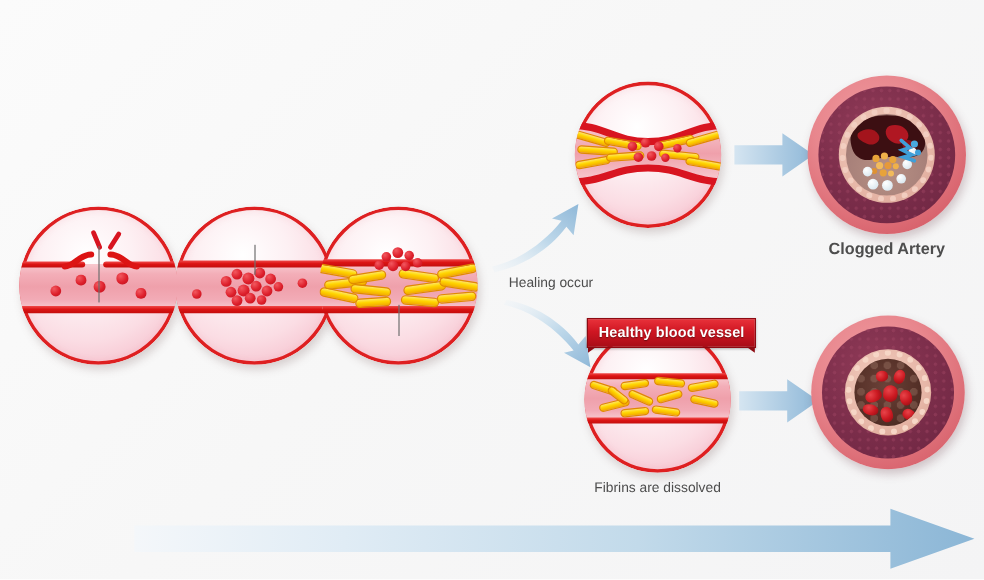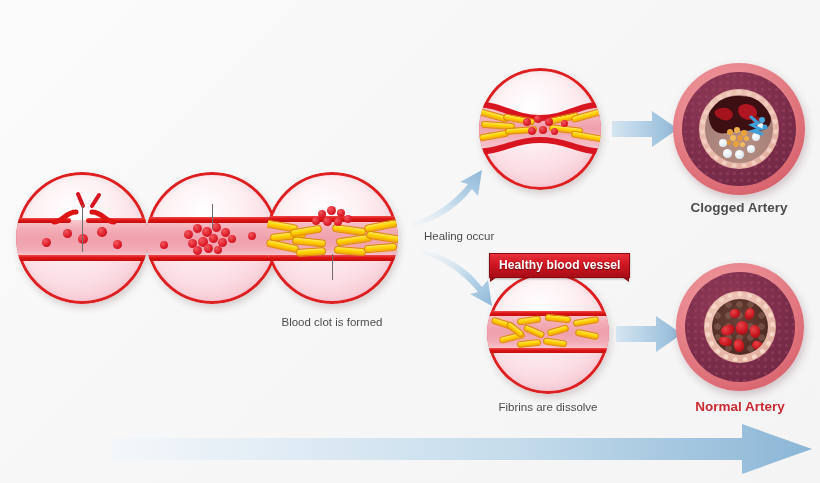--- a/index.html
+++ b/index.html
@@ -235,21 +235,20 @@
       <div class="plt" style="left:61px; top:34px; width:9px;height:9px;"></div>
       <div class="plt" style="left:71px; top:37px; width:8px;height:8px;"></div>
       <div class="plt" style="left:46px; top:45px; width:8px;height:8px;"></div>
       <div class="plt" style="left:57px; top:45px; width:9px;height:9px;"></div>
       <div class="plt" style="left:68px; top:46px; width:8px;height:8px;"></div>
       <div class="plt" style="left:78px; top:43px; width:8px;height:8px;"></div>
       <div class="leader" style="left:66px; top:82px; height:26px;"></div>
     </div>
   </div>
   <div class="cap inner-lab" style="left:272px; top:278px; width:120px;">Fibrin</div>
-  <div class="cap" style="left:262px; top:315px; width:140px;">Blood clot is formed</div>
 
   <div class="cap" style="left:404px; top:229px; width:92px; text-align:left;margin-left:20px;">Healing occur</div>
 
   <svg class="abs" style="left:408px; top:168px;" width="80" height="60" viewBox="0 0 80 60">
     <defs>
       <linearGradient id="gUp" x1="0" y1="1" x2="1" y2="0">
         <stop offset="0%" stop-color="#eaf2f8" stop-opacity="0.25"></stop>
         <stop offset="55%" stop-color="#bed8ea"></stop>
         <stop offset="100%" stop-color="#8fb8d8"></stop>
       </linearGradient>
@@ -356,42 +355,42 @@
 
       <svg class="abs" style="left:41px; top:20px;" width="22" height="20" viewBox="0 0 22 20">
         <path d="M5 2 L12 8 L6 10 L14 14 L7 16 L16 19" stroke="#3f9fd8" stroke-width="3" fill="none" stroke-linecap="round"></path>
         <circle cx="16" cy="5" r="3" fill="#49a8de"></circle>
         <circle cx="19" cy="12" r="2.5" fill="#3f9fd8"></circle>
       </svg>
     </div>
   </div>
   <div class="artery-name" style="left:673px; top:200px; width:132px; color:#4d4d4d;">Clogged Artery</div>
 
-  <div class="badge red" style="left:489px; top:253px;">Healthy blood vessel</div>
+  <div class="badge red" style="left:489px; top:265px;">Healthy blood vessel</div>
   <div class="vcircle" style="left:487px; top:272px; width:122px; height:122px;">
     <div class="rim"></div>
     <div class="inner">
       <div class="lumen" style="top:42px; height:36px;"></div>
       <div class="wall" style="top:39px; height:5px;"></div>
       <div class="wall" style="top:76px; height:5px;"></div>
 
       <div class="fib" style="left:4px;  top:48px; width:24px;height:7px; transform:rotate(18deg);"></div>
       <div class="fib" style="left:12px; top:62px; width:26px;height:7px; transform:rotate(-14deg);"></div>
       <div class="fib" style="left:30px; top:45px; width:24px;height:7px; transform:rotate(-8deg);"></div>
       <div class="fib" style="left:36px; top:56px; width:22px;height:7px; transform:rotate(24deg);"></div>
       <div class="fib" style="left:30px; top:68px; width:24px;height:7px; transform:rotate(-6deg);"></div>
       <div class="fib" style="left:58px; top:43px; width:26px;height:7px; transform:rotate(6deg);"></div>
       <div class="fib" style="left:60px; top:55px; width:22px;height:7px; transform:rotate(-16deg);"></div>
       <div class="fib" style="left:56px; top:67px; width:24px;height:7px; transform:rotate(8deg);"></div>
       <div class="fib" style="left:86px; top:46px; width:26px;height:7px; transform:rotate(-10deg);"></div>
       <div class="fib" style="left:88px; top:59px; width:24px;height:7px; transform:rotate(12deg);"></div>
       <div class="fib" style="left:18px; top:54px; width:20px;height:7px; transform:rotate(38deg);"></div>
     </div>
   </div>
-  <div class="cap" style="left:485px; top:400px; width:126px;">Fibrins are dissolve</div>
+  <div class="cap" style="left:485px; top:400px; width:126px;">Fibrins are dissolved</div>
 
   <svg class="bigarrow" style="left:616px; top:315px;" width="68" height="38" viewBox="0 0 68 38">
     <defs>
       <linearGradient id="gR2" x1="0" y1="0" x2="1" y2="0">
         <stop offset="0%" stop-color="#d5e5f1"></stop>
         <stop offset="100%" stop-color="#8fb8d8"></stop>
       </linearGradient>
     </defs>
     <path d="M0 11 L40 11 L40 1 L66 19 L40 37 L40 27 L0 27 Z" fill="url(#gR2)"></path>
   </svg>
@@ -413,21 +412,20 @@
       <div class="rbc" style="left:9px;  top:26px; width:14px;height:10px; transform:rotate(-22deg);"></div>
       <div class="rbc" style="left:7px;  top:38px; width:13px;height:9px;  transform:rotate(14deg);"></div>
       <div class="rbc" style="left:24px; top:22px; width:12px;height:14px; transform:rotate(8deg);"></div>
       <div class="rbc" style="left:22px; top:40px; width:10px;height:13px; transform:rotate(-16deg);"></div>
       <div class="rbc" style="left:33px; top:9px;  width:9px; height:12px; transform:rotate(20deg);"></div>
       <div class="rbc" style="left:38px; top:26px; width:10px;height:13px; transform:rotate(-10deg);"></div>
       <div class="rbc" style="left:40px; top:42px; width:11px;height:9px;  transform:rotate(26deg);"></div>
       <div class="rbc" style="left:18px; top:10px; width:10px;height:9px;  transform:rotate(-6deg);"></div>
     </div>
   </div>
-  <div class="artery-name" style="left:676px; top:399px; width:128px; color:#cc2b33;">Normal Artery</div>
 
   <svg class="abs" style="left:112px; top:424px;" width="700" height="50" viewBox="0 0 700 50">
     <defs>
       <linearGradient id="gTime" x1="0" y1="0" x2="1" y2="0">
         <stop offset="0%" stop-color="#f4f7fa"></stop>
         <stop offset="25%" stop-color="#e0ecf5"></stop>
         <stop offset="60%" stop-color="#c2daea"></stop>
         <stop offset="100%" stop-color="#8bb6d6"></stop>
       </linearGradient>
     </defs>

